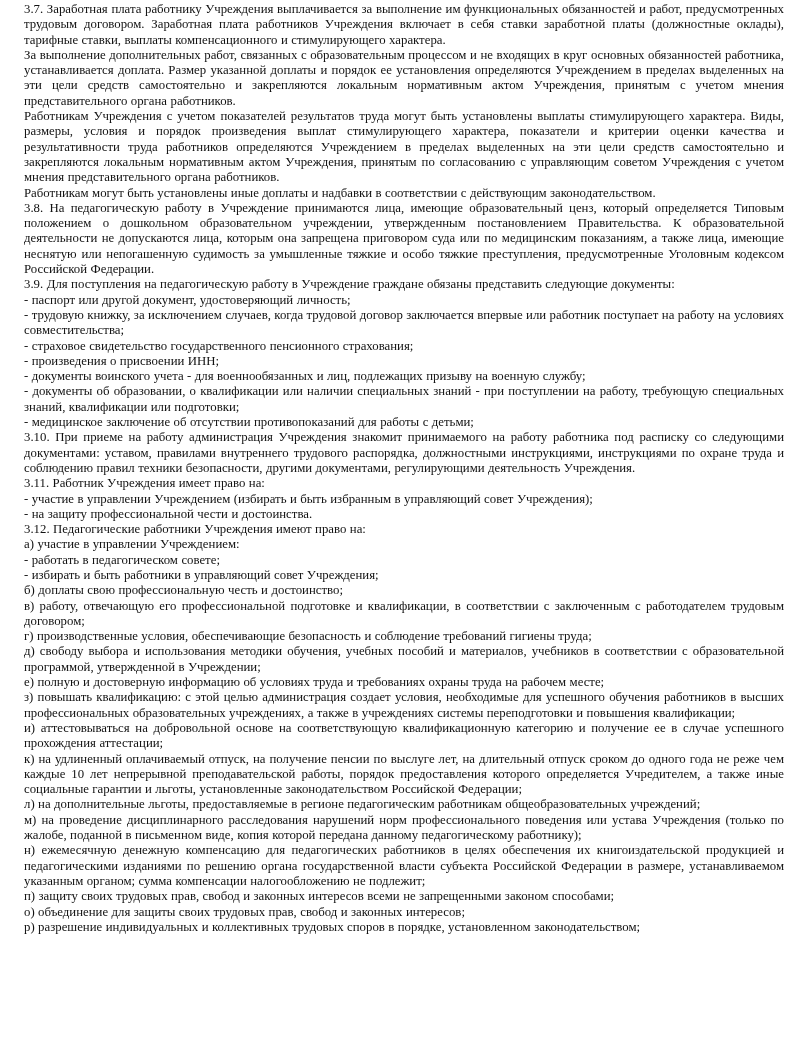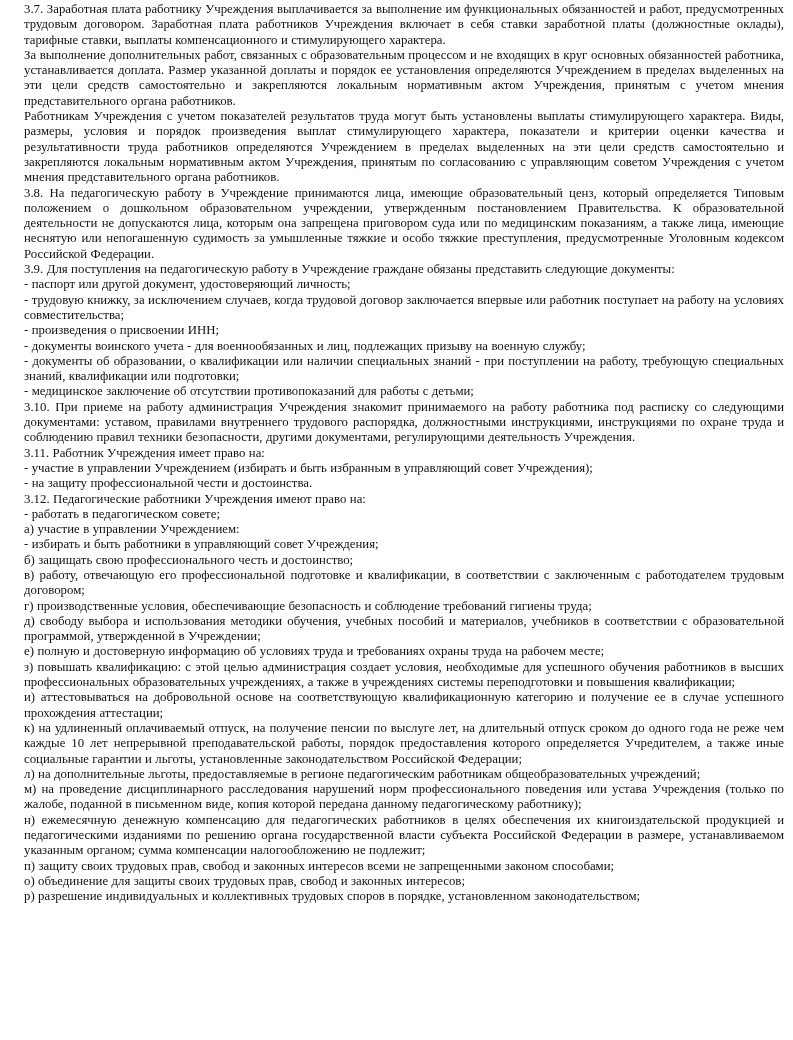--- a/index.html
+++ b/index.html
@@ -30,37 +30,39 @@
     word-spacing: 0.02em;
   }
 </style>
 </head>
 <body>
 
 <div class="page">
   <p>3.7. Заработная плата работнику Учреждения выплачивается за выполнение им функциональных обязанностей и работ, предусмотренных трудовым договором. Заработная плата работников Учреждения включает в себя ставки заработной платы (должностные оклады), тарифные ставки, выплаты компенсационного и стимулирующего характера.</p>
   <p>За выполнение дополнительных работ, связанных с образовательным процессом и не входящих в круг основных обязанностей работника, устанавливается доплата. Размер указанной доплаты и порядок ее установления определяются Учреждением в пределах выделенных на эти цели средств самостоятельно и закрепляются локальным нормативным актом Учреждения, принятым с учетом мнения представительного органа работников.</p>
   <p>Работникам Учреждения с учетом показателей результатов труда могут быть установлены выплаты стимулирующего характера. Виды, размеры, условия и порядок произведения выплат стимулирующего характера, показатели и критерии оценки качества и результативности труда работников определяются Учреждением в пределах выделенных на эти цели средств самостоятельно и закрепляются локальным нормативным актом Учреждения, принятым по согласованию с управляющим советом Учреждения с учетом мнения представительного органа работников.</p>
+  <p>Работникам могут быть установлены иные доплаты и надбавки в соответствии с действующим законодательством.</p>
   <p>3.8. На педагогическую работу в Учреждение принимаются лица, имеющие образовательный ценз, который определяется Типовым положением о дошкольном образовательном учреждении, утвержденным постановлением Правительства. К образовательной деятельности не допускаются лица, которым она запрещена приговором суда или по медицинским показаниям, а также лица, имеющие неснятую или непогашенную судимость за умышленные тяжкие и особо тяжкие преступления, предусмотренные Уголовным кодексом Российской Федерации.</p>
   <p>3.9. Для поступления на педагогическую работу в Учреждение граждане обязаны представить следующие документы:</p>
   <p>- паспорт или другой документ, удостоверяющий личность;</p>
   <p>- трудовую книжку, за исключением случаев, когда трудовой договор заключается впервые или работник поступает на работу на условиях совместительства;</p>
+  <p>- страховое свидетельство государственного пенсионного страхования;</p>
   <p>- произведения о присвоении ИНН;</p>
   <p>- документы воинского учета - для военнообязанных и лиц, подлежащих призыву на военную службу;</p>
   <p>- документы об образовании, о квалификации или наличии специальных знаний - при поступлении на работу, требующую специальных знаний, квалификации или подготовки;</p>
   <p>- медицинское заключение об отсутствии противопоказаний для работы с детьми;</p>
   <p>3.10. При приеме на работу администрация Учреждения знакомит принимаемого на работу работника под расписку со следующими документами: уставом, правилами внутреннего трудового распорядка, должностными инструкциями, инструкциями по охране труда и соблюдению правил техники безопасности, другими документами, регулирующими деятельность Учреждения.</p>
   <p>3.11. Работник Учреждения имеет право на:</p>
   <p>- участие в управлении Учреждением (избирать и быть избранным в управляющий совет Учреждения);</p>
   <p>- на защиту профессиональной чести и достоинства.</p>
   <p>3.12. Педагогические работники Учреждения имеют право на:</p>
+  <p>а) участие в управлении Учреждением:</p>
   <p>- работать в педагогическом совете;</p>
-  <p>а) участие в управлении Учреждением:</p>
   <p>- избирать и быть работники в управляющий совет Учреждения;</p>
-  <p>б) защищать свою профессионального честь и достоинство;</p>
+  <p>б) доплаты свою профессиональную честь и достоинство;</p>
   <p>в) работу, отвечающую его профессиональной подготовке и квалификации, в соответствии с заключенным с работодателем трудовым договором;</p>
   <p>г) производственные условия, обеспечивающие безопасность и соблюдение требований гигиены труда;</p>
   <p>д) свободу выбора и использования методики обучения, учебных пособий и материалов, учебников в соответствии с образовательной программой, утвержденной в Учреждении;</p>
   <p>е) полную и достоверную информацию об условиях труда и требованиях охраны труда на рабочем месте;</p>
   <p>з) повышать квалификацию: с этой целью администрация создает условия, необходимые для успешного обучения работников в высших профессиональных образовательных учреждениях, а также в учреждениях системы переподготовки и повышения квалификации;</p>
   <p>и) аттестовываться на добровольной основе на соответствующую квалификационную категорию и получение ее в случае успешного прохождения аттестации;</p>
   <p>к) на удлиненный оплачиваемый отпуск, на получение пенсии по выслуге лет, на длительный отпуск сроком до одного года не реже чем каждые 10 лет непрерывной преподавательской работы, порядок предоставления которого определяется Учредителем, а также иные социальные гарантии и льготы, установленные законодательством Российской Федерации;</p>
   <p>л) на дополнительные льготы, предоставляемые в регионе педагогическим работникам общеобразовательных учреждений;</p>
   <p>м) на проведение дисциплинарного расследования нарушений норм профессионального поведения или устава Учреждения (только по жалобе, поданной в письменном виде, копия которой передана данному педагогическому работнику);</p>
   <p>н) ежемесячную денежную компенсацию для педагогических работников в целях обеспечения их книгоиздательской продукцией и педагогическими изданиями по решению органа государственной власти субъекта Российской Федерации в размере, устанавливаемом указанным органом; сумма компенсации налогообложению не подлежит;</p>

